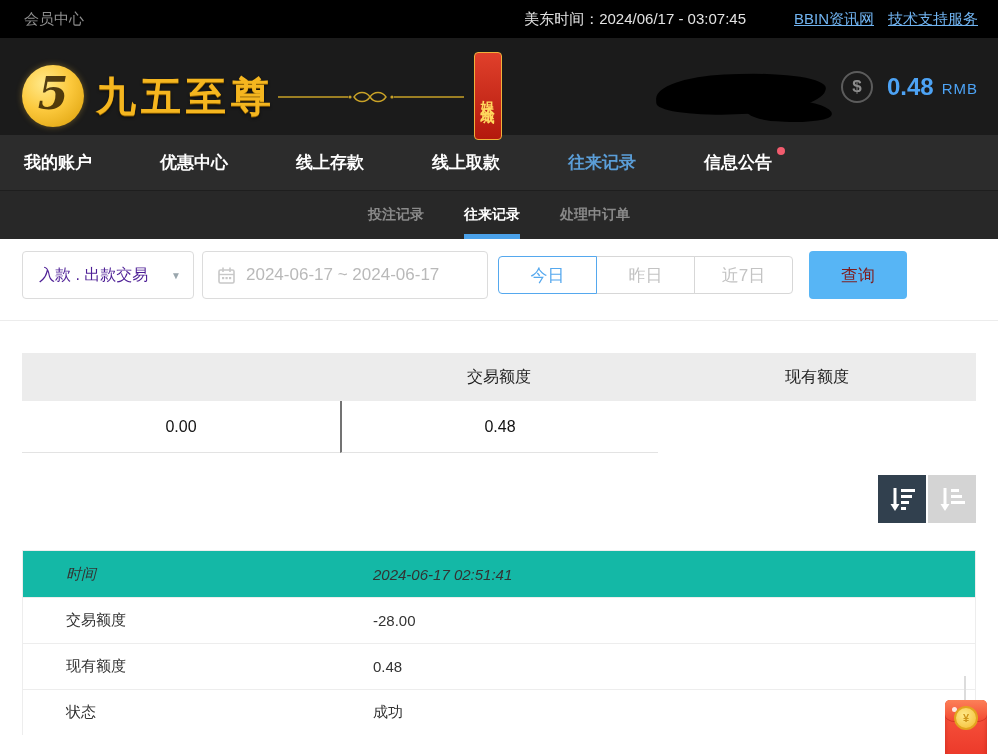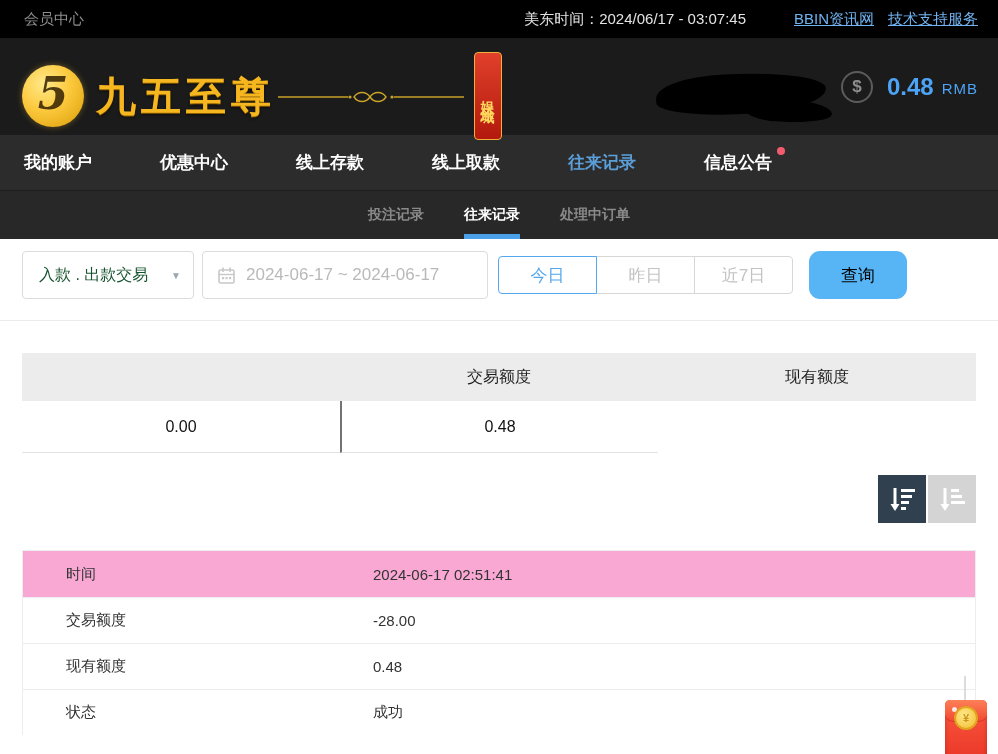--- a/index.html
+++ b/index.html
@@ -53,54 +53,54 @@
   .subnav { height:48px; background:#282828; display:flex; justify-content:center; align-items:stretch; }
   .tab { position:relative; display:flex; align-items:center; font-size:14px; font-weight:bold;
          color:#8a8a8a; margin:0 20px; cursor:pointer; }
   .tab.active { color:#fff; }
   .tab.active::after { content:""; position:absolute; left:0; right:0; bottom:0; height:5px; background:#4aa1e9; }
 
   
   .filterbar { display:flex; align-items:center; padding:12px 0 0 22px; height:60px; }
   .ctl { height:48px; border:1px solid #dcdcdc; border-radius:4px; display:flex; align-items:center; background:#fff; }
   .dd { width:172px; padding:0 12px 0 16px; justify-content:space-between; cursor:pointer; }
-  .dd .dd-label { color:#14532d; font-size:16px; }
+  .dd .dd-label { color:#4c1d95; font-size:16px; }
   .dd .caret { color:#9aa6ad; font-size:10px; }
   .datebox { width:286px; margin-left:8px; padding:0 14px; cursor:pointer; }
   .datebox .cal { margin-right:10px; display:flex; }
   .datebox .dval { color:#b9b9b9; font-size:17px; white-space:nowrap; }
   .btn-group { display:flex; margin-left:10px; }
   .qbtn { width:99px; height:38px; background:#fff; border:1px solid #d7d7d7; color:#c3c3c3;
           font-size:17px; cursor:pointer; margin-left:-1px; }
   .qbtn:first-child { margin-left:0; border-radius:4px 0 0 4px; }
   .qbtn:last-child { border-radius:0 4px 4px 0; }
   .qbtn.active { border:1px solid #55a8ee; color:#55a8ee; position:relative; z-index:2; }
-  .search-btn { margin-left:16px; width:98px; height:48px; background:#57b5f5; border:none; border-radius:11px;
-                color:#000000; font-size:17px; cursor:pointer; }
+  .search-btn { margin-left:16px; width:98px; height:48px; background:#57b5f5; border:none; border-radius:4px;
+                color:#7f1d1d; font-size:17px; cursor:pointer; }
 
   .hsep { margin-top:21px; height:1px; background:#ececec; }
 
   
   .summary { margin:32px 22px 0 22px; }
   .srow { display:flex; }
   .scell { width:318px; text-align:center; font-size:16px; }
   .shead .scell { background:#ececec; color:#1d1d1d; line-height:48px; height:48px; }
   .sbody .scell { background:#fff; color:#111; line-height:52px; height:52px; border-bottom:1px solid #e3e3e3; }
   .sbody .scell + .scell { border-left:2px solid #737373; }
 
   
   .sortrow { display:flex; justify-content:flex-end; margin:22px 22px 0 0; }
   .sortbtn { width:48px; height:48px; display:flex; align-items:center; justify-content:center; cursor:pointer; border:none; }
   .sortbtn.dark { background:#31404e; margin-right:2px; }
   .sortbtn.light { background:#d4d4d4; }
 
   
   .card { margin:27px 22px 0 22px; border:1px solid #ededed; border-bottom:none; }
   .rrow { display:flex; height:46px; align-items:center; background:#fff; border-top:1px solid #ededed; }
-  .rrow:first-child { border-top:none; background:#f9a8d4; }
+  .rrow:first-child { border-top:none; background:#14b8a6;font-style:italic; }
   .rlabel { width:350px; padding-left:43px; font-size:15px; color:#333; }
   .rvalue { flex:1; font-size:15px; color:#333; }
 
   
   .hongbao { position:absolute; right:8px; top:676px; width:46px; height:90px; cursor:pointer; }
   .string { position:absolute; left:20px; top:0; width:2px; height:25px; background:#dcdcdc; }
   .envelope { position:absolute; left:1px; top:24px; width:42px; height:66px; border-radius:5px;
               background:linear-gradient(180deg,#fa5a40,#e93326); box-shadow:inset 0 0 4px rgba(150,10,5,.4); }
   .flap { position:absolute; left:0; top:0; width:42px; height:21px;
           background:linear-gradient(180deg,#fc8058,#f34a32); border-radius:5px 5px 10px 10px / 5px 5px 7px 7px;

